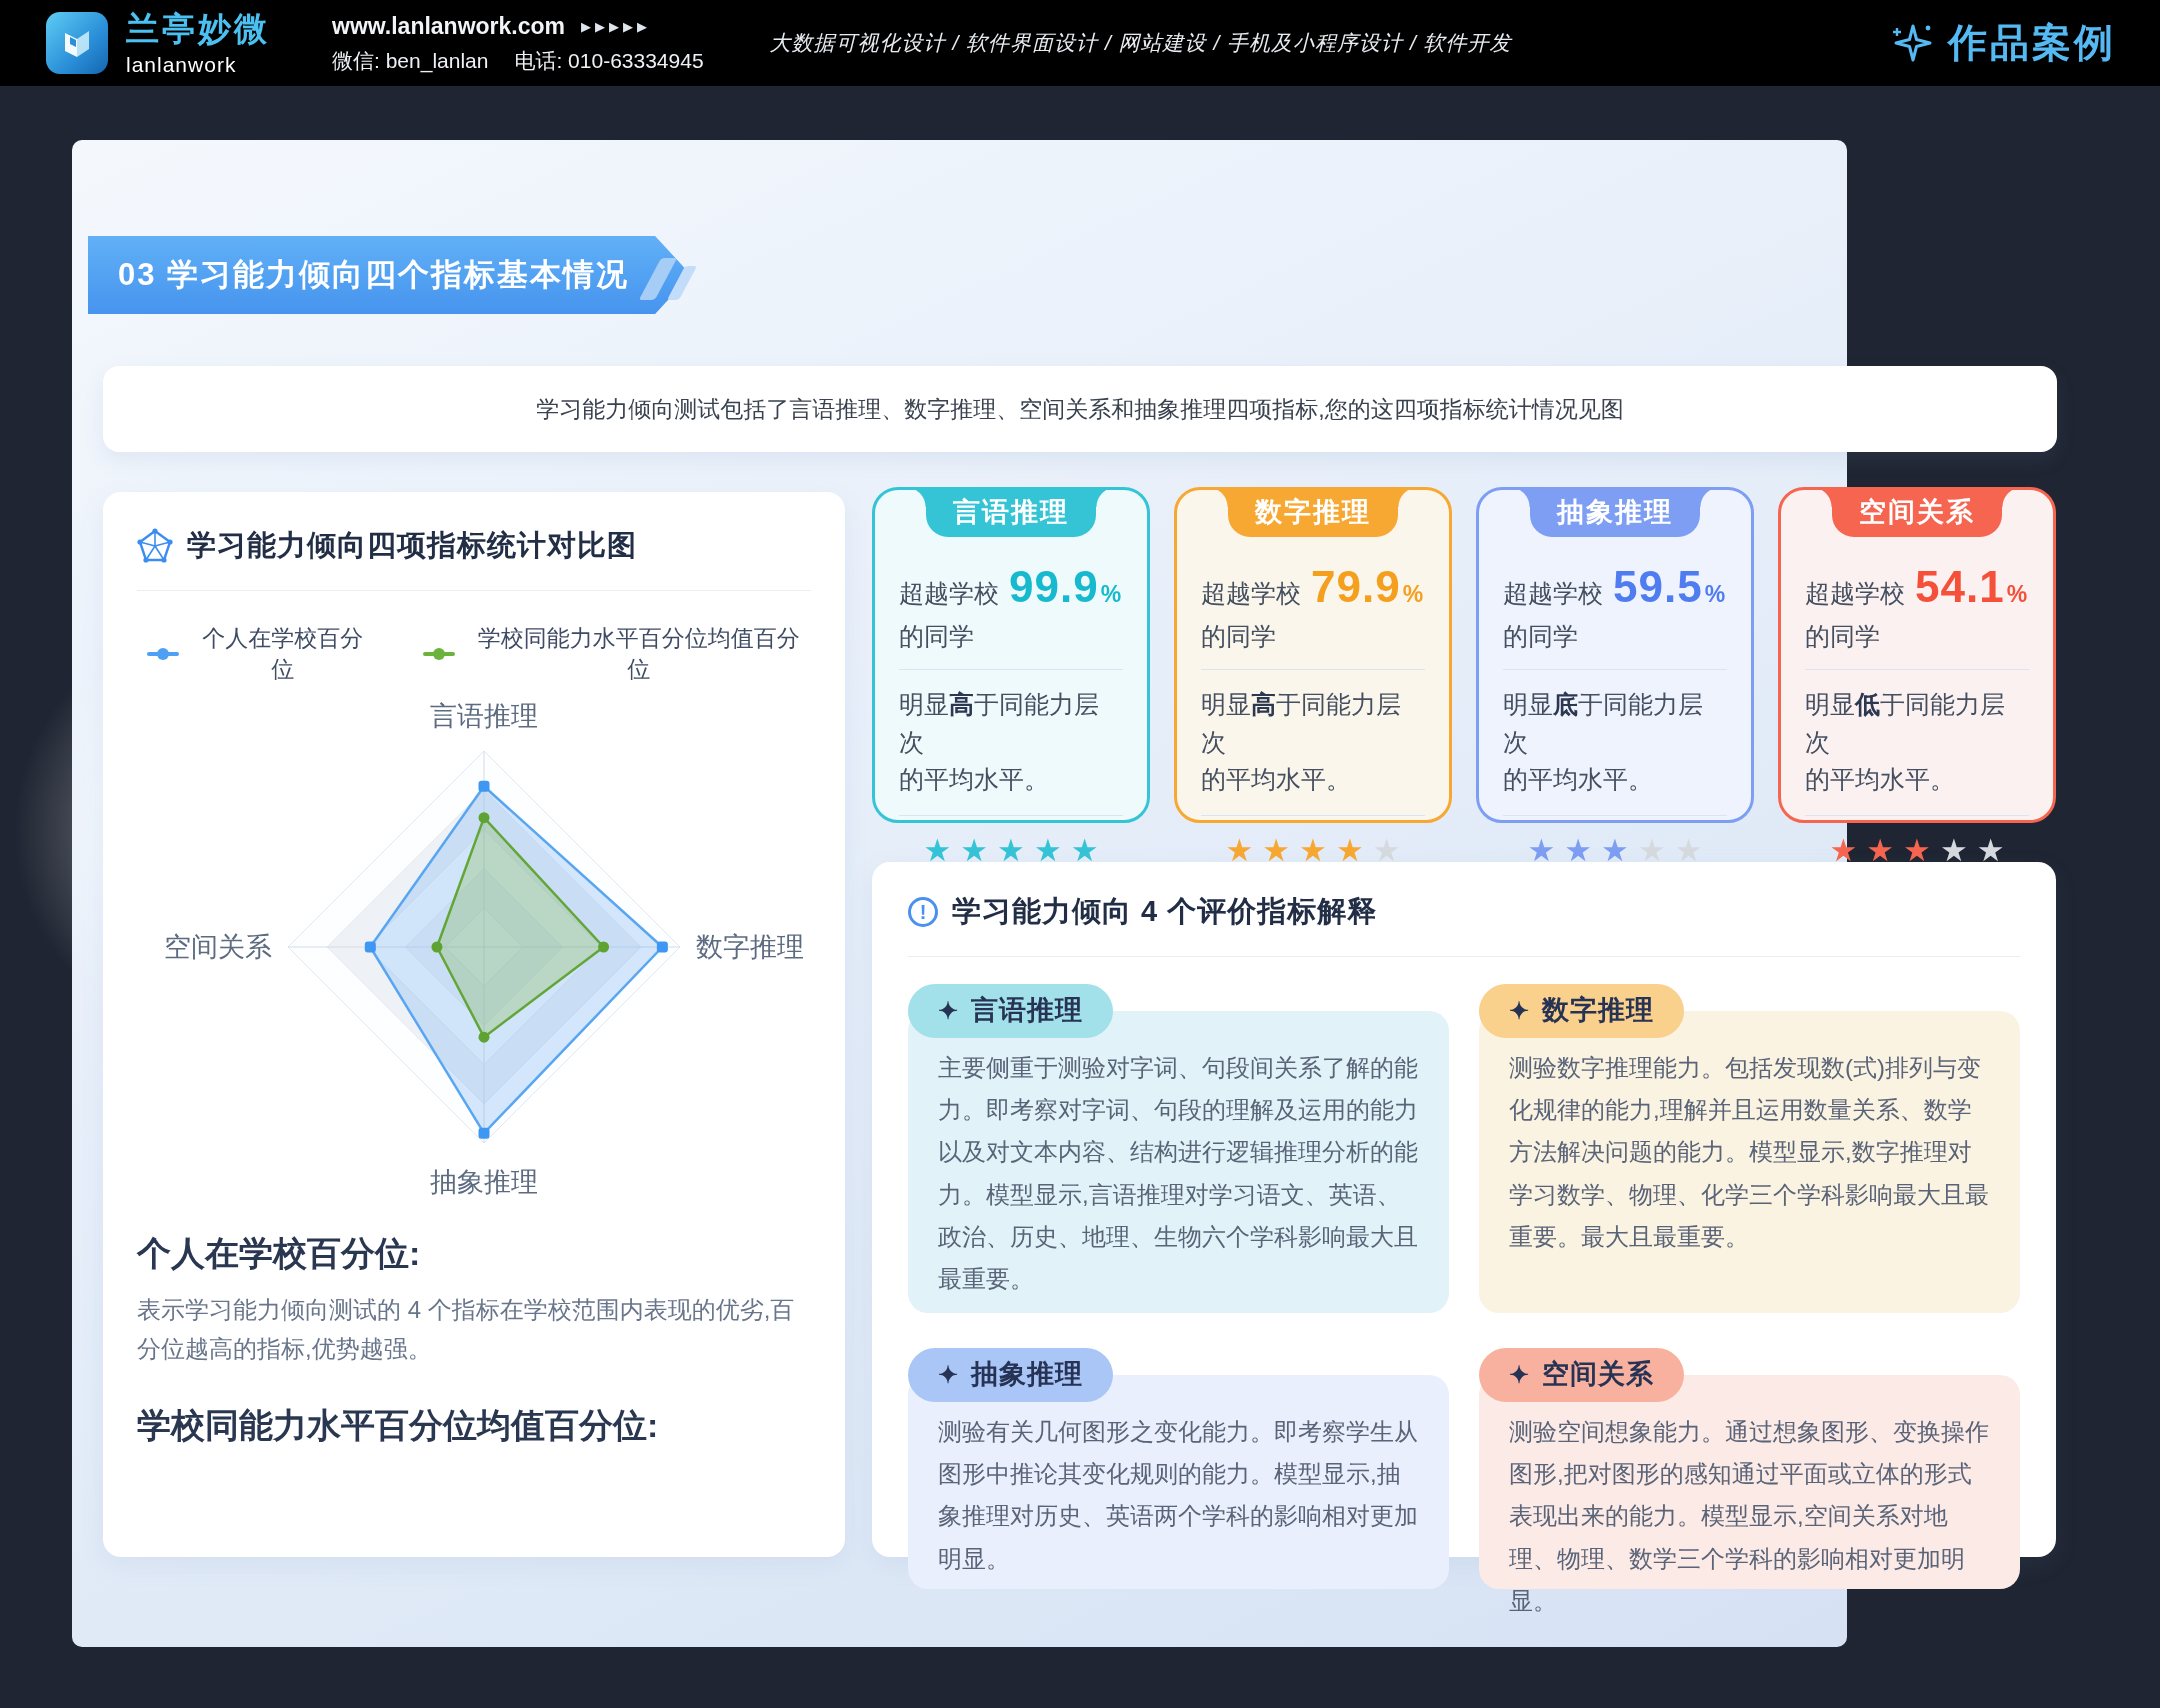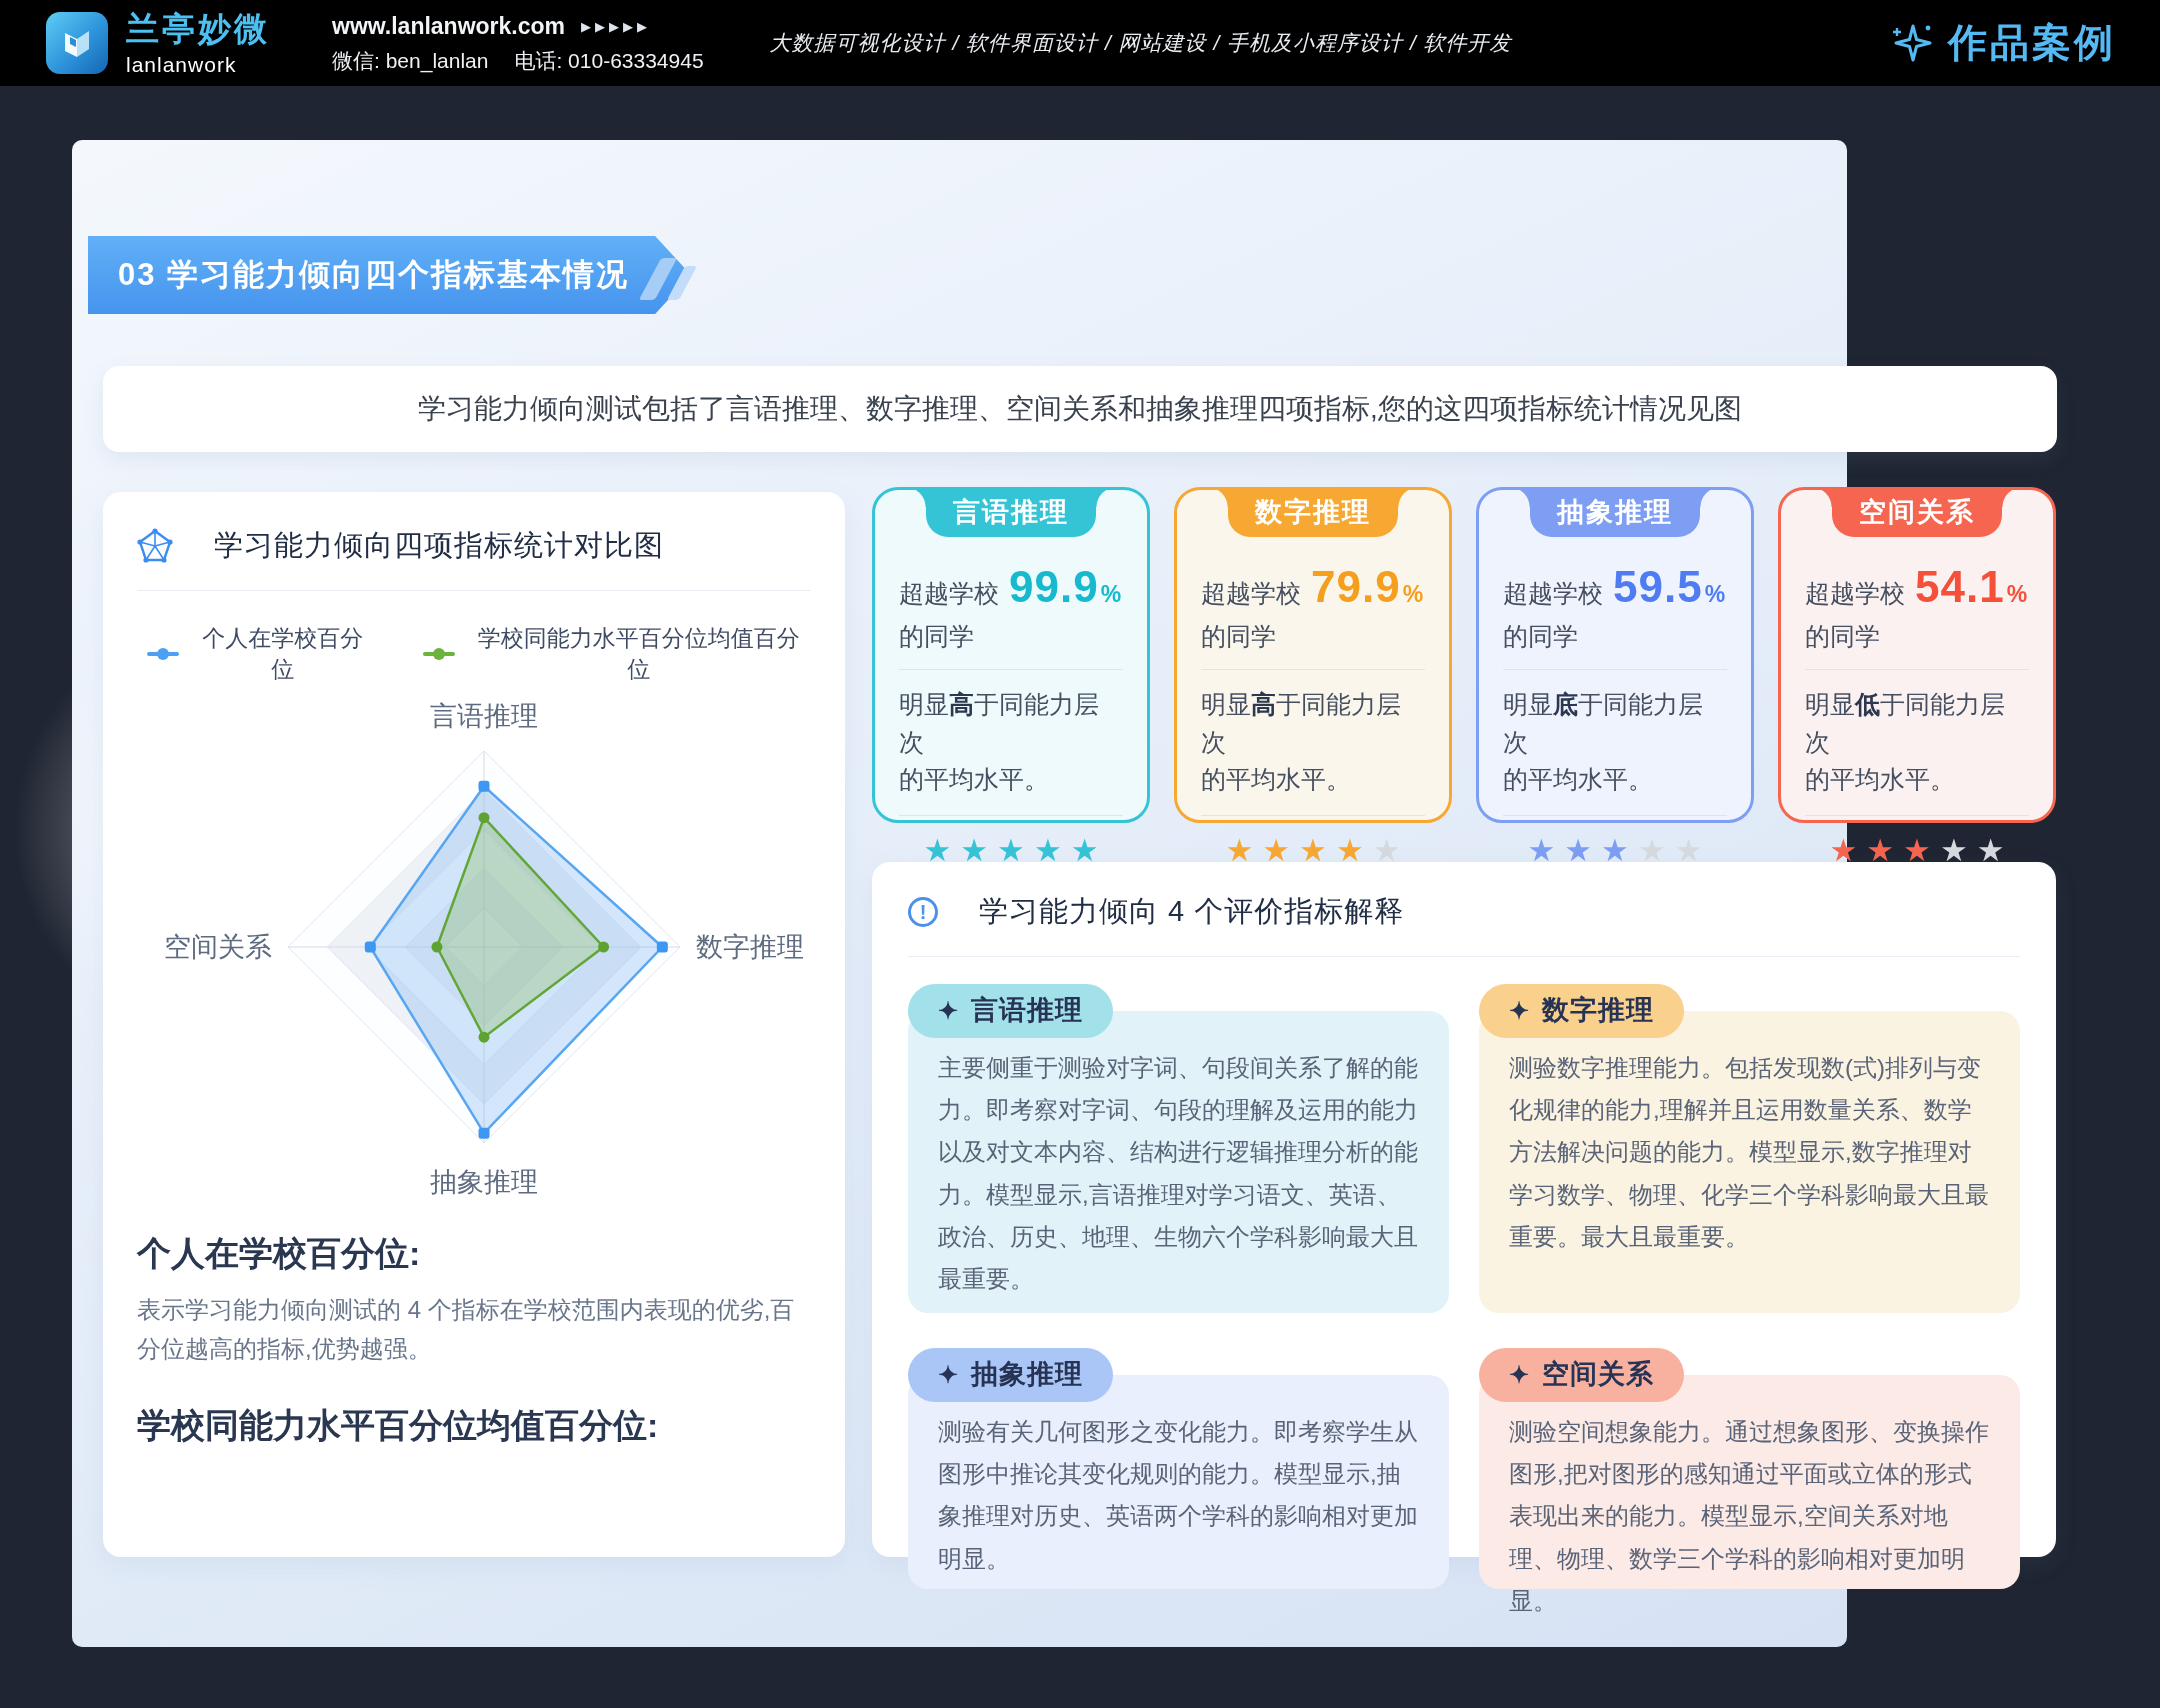--- a/index.html
+++ b/index.html
@@ -31,28 +31,28 @@
   .banner{position:absolute;left:16px;top:96px;height:78px;display:flex;align-items:center;
     padding:0 62px 0 30px;background:linear-gradient(180deg,#61b0f7,#4694ee);
     clip-path:polygon(0 0,calc(100% - 36px) 0,100% 50%,calc(100% - 36px) 100%,0 100%);
     color:#fff;font-size:31px;font-weight:bold;letter-spacing:2px;}
   .slash{position:absolute;top:118px;width:16px;height:42px;background:#a6cdf6;transform:skewX(-28deg);border-radius:3px;}
   .slash.s1{left:578px;}
   .slash.s2{left:604px;width:12px;height:34px;top:126px;background:#c3dcf9;}
 
   
   .intro{position:absolute;left:31px;top:226px;width:1954px;height:86px;background:#ffffff;border-radius:16px;
-    display:flex;align-items:center;justify-content:center;font-size:28px;color:#39424e;
+    display:flex;align-items:center;justify-content:center;font-size:23px;color:#39424e;
     box-shadow:0 8px 20px rgba(110,140,185,.12);}
 
   
   .panel{background:#fff;border-radius:18px;box-shadow:0 8px 24px rgba(110,140,185,.10);box-sizing:border-box;}
   .radar-panel{position:absolute;left:31px;top:352px;width:742px;height:1065px;padding:34px 34px;}
   .panel-title-row{display:flex;align-items:center;gap:14px;}
-  .panel-title{font-size:29px;font-weight:normal;color:#212e46;letter-spacing:1px;margin-left:27px;}
+  .panel-title{font-size:29px;font-weight:bold;color:#212e46;letter-spacing:1px;}
   .hdiv{height:1px;background:#e9edf4;margin-top:24px;}
   .legend{display:flex;gap:48px;margin-top:32px;margin-left:10px;align-items:center;text-align:center;}
   .legend-item{display:flex;align-items:center;gap:12px;font-size:23px;color:#3f4c63;cursor:pointer;}
   .lg-mark{position:relative;width:32px;height:4px;border-radius:2px;}
   .lg-mark::after{content:"";position:absolute;left:10px;top:-4px;width:12px;height:12px;border-radius:50%;background:inherit;}
   .lg-blue{background:#4da0f4;}
   .lg-green{background:#6cb33e;}
   .radar-box{margin-top:10px;}
   .note{margin-top:34px;}
   .note-h{font-size:34px;font-weight:bold;color:#2a3750;margin-bottom:14px;}

